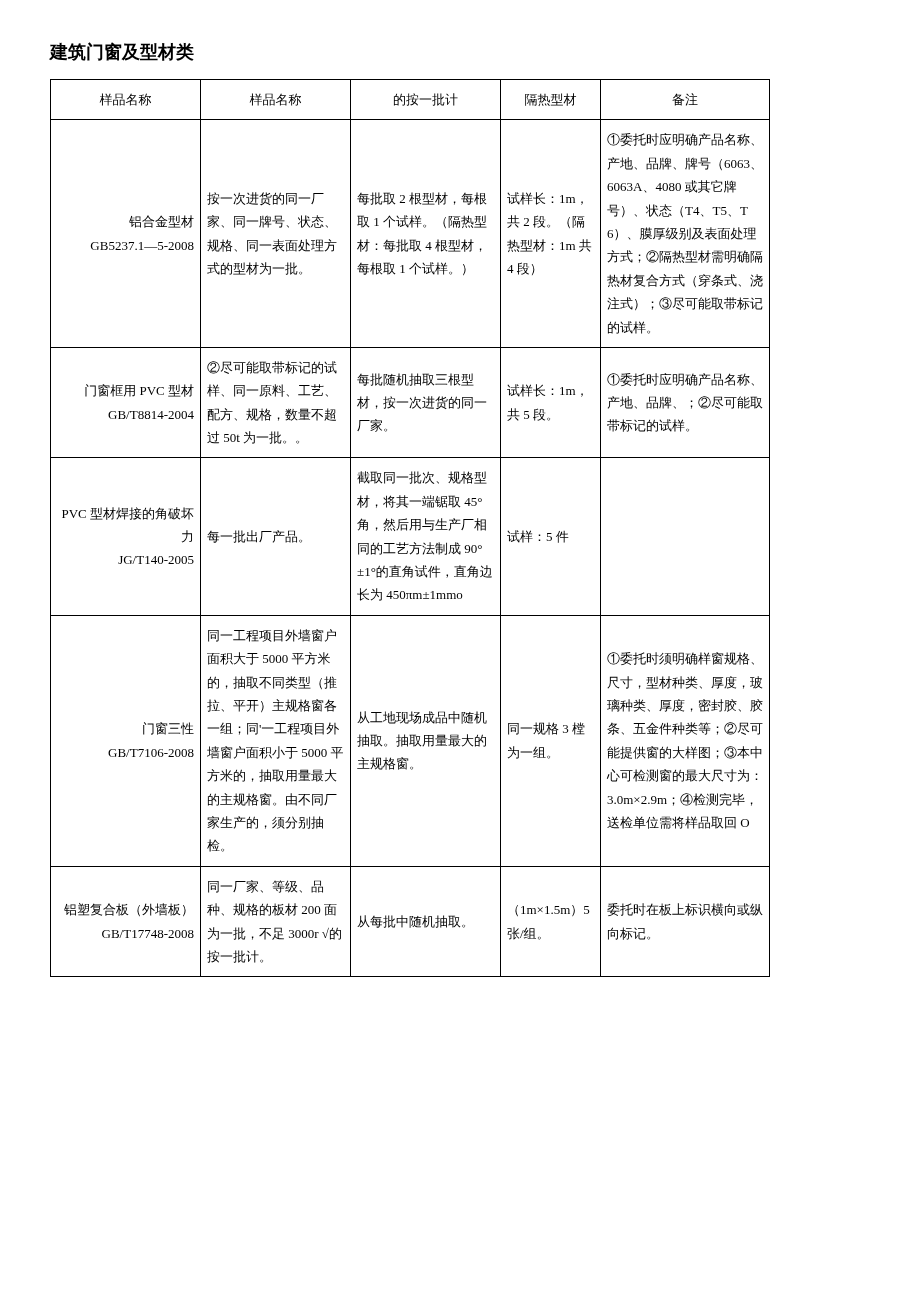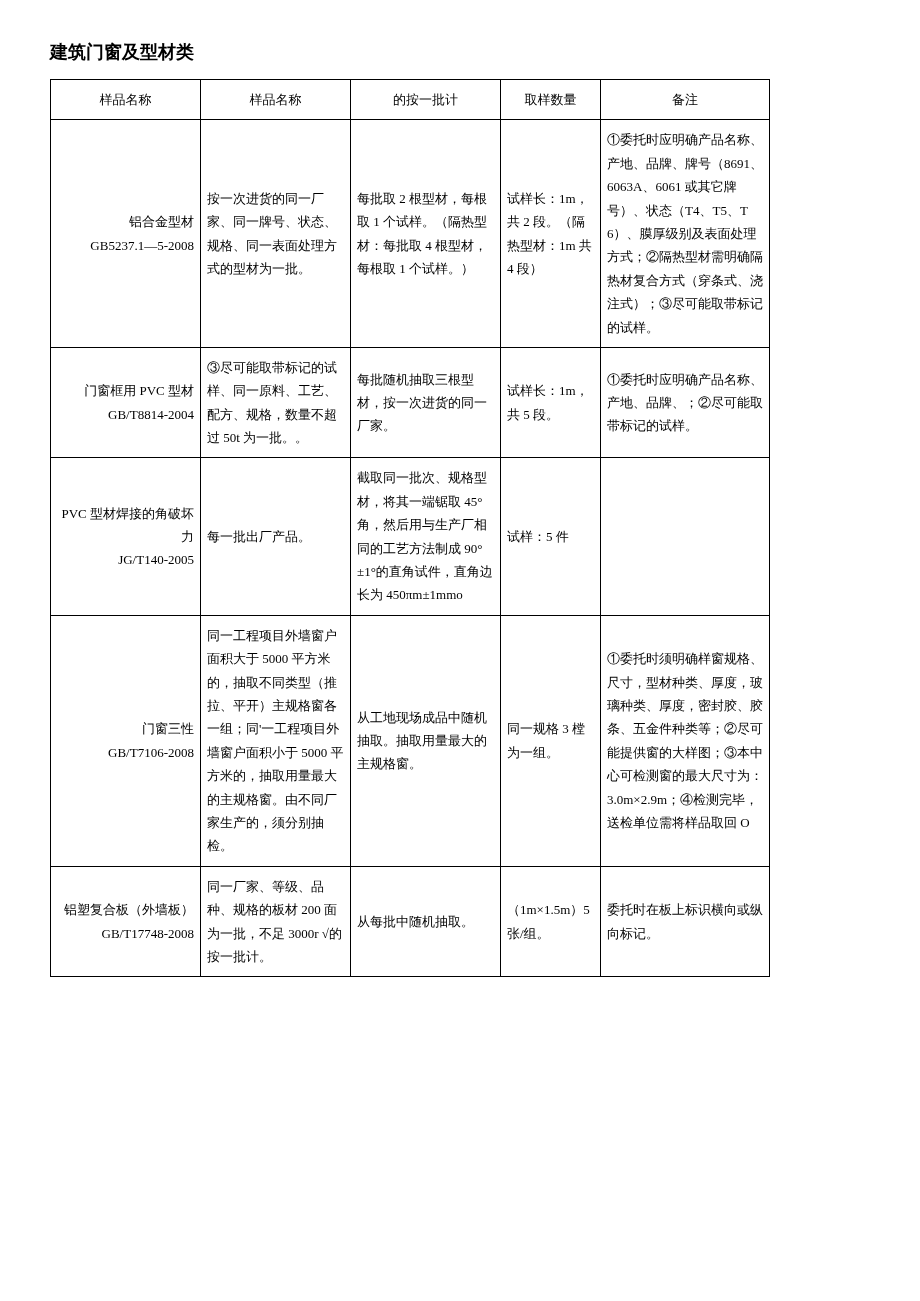--- a/index.html
+++ b/index.html
@@ -54,35 +54,35 @@
     <col class="col-req">
     <col class="col-method">
     <col class="col-qty">
     <col class="col-note">
   </colgroup>
   <thead>
     <tr>
       <th>样品名称</th>
       <th>样品名称</th>
       <th>的按一批计</th>
-      <th>取样数量</th>
+      <th>隔热型材</th>
       <th>备注</th>
     </tr>
   </thead>
   <tbody>
     <tr>
       <td class="center">铝合金型材<br>GB5237.1—5-2008</td>
       <td>按一次进货的同一厂家、同一牌号、状态、规格、同一表面处理方式的型材为一批。</td>
       <td>每批取 2 根型材，每根取 1 个试样。（隔热型材：每批取 4 根型材，每根取 1 个试样。）</td>
       <td>试样长：1m，共 2 段。（隔热型材：1m 共 4 段）</td>
-      <td>①委托时应明确产品名称、产地、品牌、牌号（8691、6063A、6061 或其它牌号）、状态（T4、T5、T6）、膜厚级别及表面处理方式；②隔热型材需明确隔热材复合方式（穿条式、浇注式）；③尽可能取带标记的试样。</td>
+      <td>①委托时应明确产品名称、产地、品牌、牌号（6063、6063A、4080 或其它牌号）、状态（T4、T5、T6）、膜厚级别及表面处理方式；②隔热型材需明确隔热材复合方式（穿条式、浇注式）；③尽可能取带标记的试样。</td>
     </tr>
     <tr>
       <td class="center">门窗框用 PVC 型材<br>GB/T8814-2004</td>
-      <td>③尽可能取带标记的试样、同一原料、工艺、配方、规格，数量不超过 50t 为一批。。</td>
+      <td>②尽可能取带标记的试样、同一原料、工艺、配方、规格，数量不超过 50t 为一批。。</td>
       <td>每批随机抽取三根型材，按一次进货的同一厂家。</td>
       <td>试样长：1m，共 5 段。</td>
       <td>①委托时应明确产品名称、产地、品牌、；②尽可能取带标记的试样。</td>
     </tr>
     <tr>
       <td class="center">PVC 型材焊接的角破坏力<br>JG/T140-2005</td>
       <td>每一批出厂产品。</td>
       <td>截取同一批次、规格型材，将其一端锯取 45°角，然后用与生产厂相同的工艺方法制成 90°±1°的直角试件，直角边长为 450πm±1mmo</td>
       <td>试样：5 件</td>
       <td></td>

